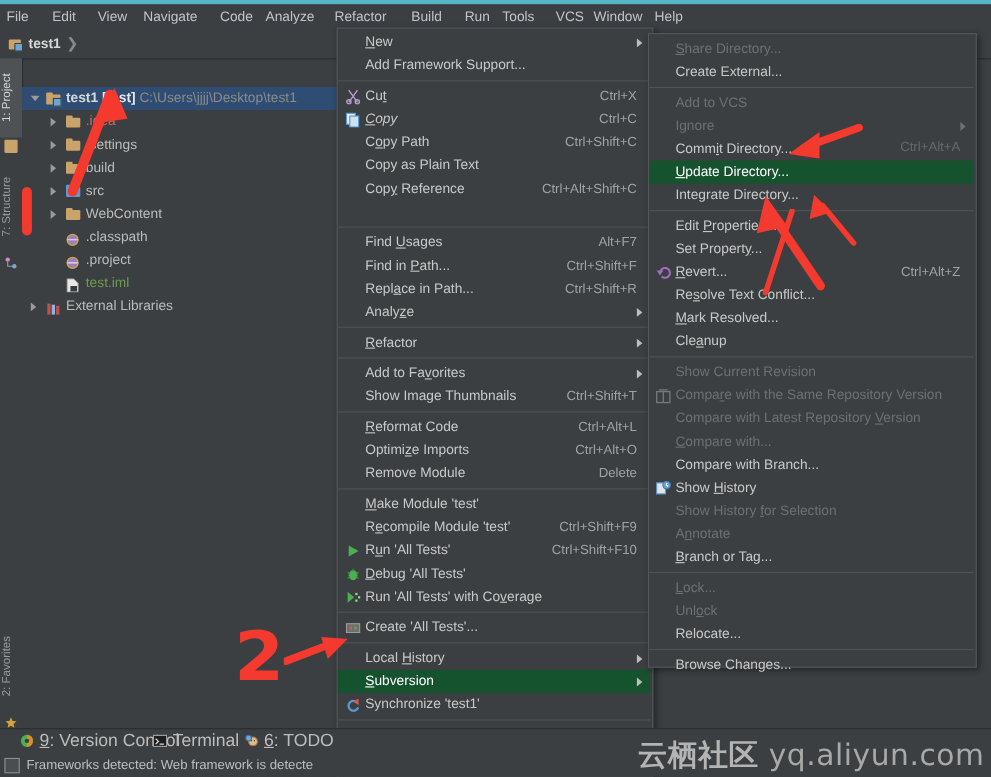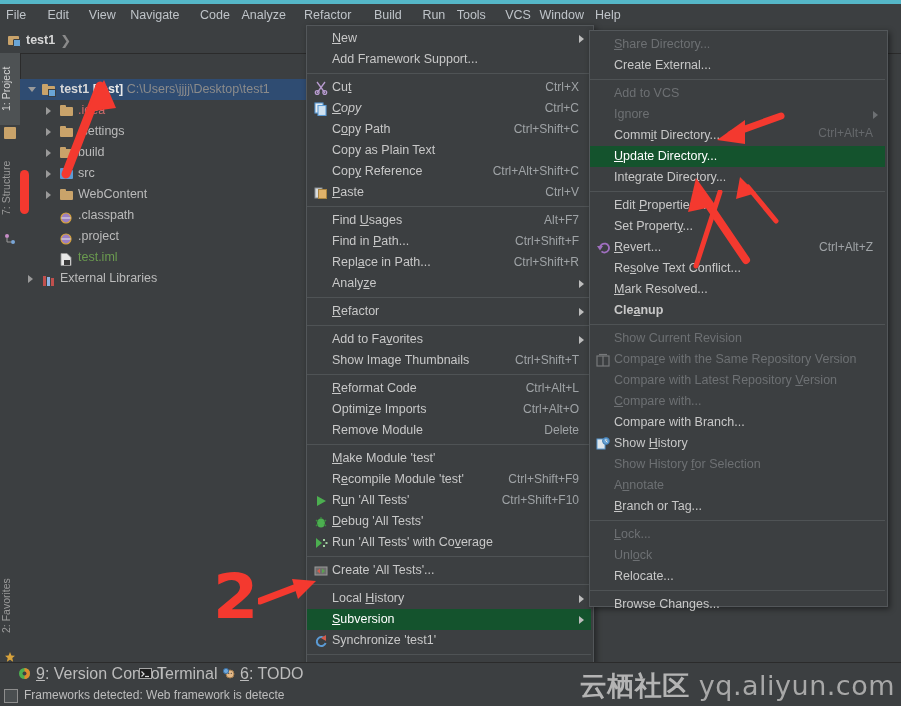--- a/index.html
+++ b/index.html
@@ -264,28 +264,20 @@
         <span class="lbl" style="left: 25px;">C<u class="mn">o</u>py Path</span>
         <span class="acc" style="right: 12px; position: absolute;">Ctrl+Shift+C</span>
       </div>
       <div class="mrow" style="top: 114px; width: 284px;">
         <span class="lbl" style="left: 25px;">Copy as Plain Text</span>
       </div>
       <div class="mrow" style="top: 135px; width: 284px;">
         <span class="lbl" style="left: 25px;">Cop<u class="mn">y</u> Reference</span>
         <span class="acc" style="right: 12px; position: absolute;">Ctrl+Alt+Shift+C</span>
       </div>
-      <div class="mrow" style="top: 156px; width: 284px;">
-        <span class="micon" style="left: 7px;"><svg width="14" height="14" viewBox="0 0 14 14">
-            <rect x="1" y="2" width="7" height="10" fill="#d9dde0" stroke="#8a8f93" stroke-width="1"></rect>
-            <rect x="4.5" y="3.5" width="8" height="9" fill="#e0b26a" stroke="#a98440" stroke-width="1"></rect>
-          </svg></span>
-        <span class="lbl" style="left: 25px;"><u class="mn">P</u>aste</span>
-        <span class="acc" style="right: 12px; position: absolute;">Ctrl+V</span>
-      </div>
       <div class="msep" style="top: 180px; width: 284px;"></div>
       <div class="mrow" style="top: 184px; width: 284px;">
         <span class="lbl" style="left: 25px;">Find <u class="mn">U</u>sages</span>
         <span class="acc" style="right: 12px; position: absolute;">Alt+F7</span>
       </div>
       <div class="mrow" style="top: 205px; width: 284px;">
         <span class="lbl" style="left: 25px;">Find in <u class="mn">P</u>ath...</span>
         <span class="acc" style="right: 12px; position: absolute;">Ctrl+Shift+F</span>
       </div>
       <div class="mrow" style="top: 226px; width: 284px;">
@@ -431,21 +423,21 @@
           </svg></span>
         <span class="lbl" style="left: 24px;"><u class="mn">R</u>evert...</span>
         <span class="acc" style="right: 12px; position: absolute;">Ctrl+Alt+Z</span>
       </div>
       <div class="mrow" style="top: 227px; width: 295px;">
         <span class="lbl" style="left: 24px;">Re<u class="mn">s</u>olve Text Conflict...</span>
       </div>
       <div class="mrow" style="top: 248px; width: 295px;">
         <span class="lbl" style="left: 24px;"><u class="mn">M</u>ark Resolved...</span>
       </div>
-      <div class="mrow" style="top: 269px; width: 295px; font-weight: bold;">
+      <div class="mrow" style="top: 269px; width: 295px;">
         <span class="lbl" style="left: 24px;">Cle<u class="mn">a</u>nup</span>
       </div>
       <div class="msep" style="top: 293px; width: 295px;"></div>
       <div class="mrow dis" style="top: 297px; width: 295px;">
         <span class="lbl" style="left: 24px;">Show Current Revision</span>
       </div>
       <div class="mrow dis" style="top: 318px; width: 295px;">
         <span class="micon" style="left: 6px;"><svg width="14" height="14" viewBox="0 0 14 14">
             <rect x="1" y="3" width="12" height="10" fill="none" stroke="#77797b" stroke-width="1.2"></rect>
             <path d="M7 3v10" stroke="#77797b" stroke-width="1.2"></path>

